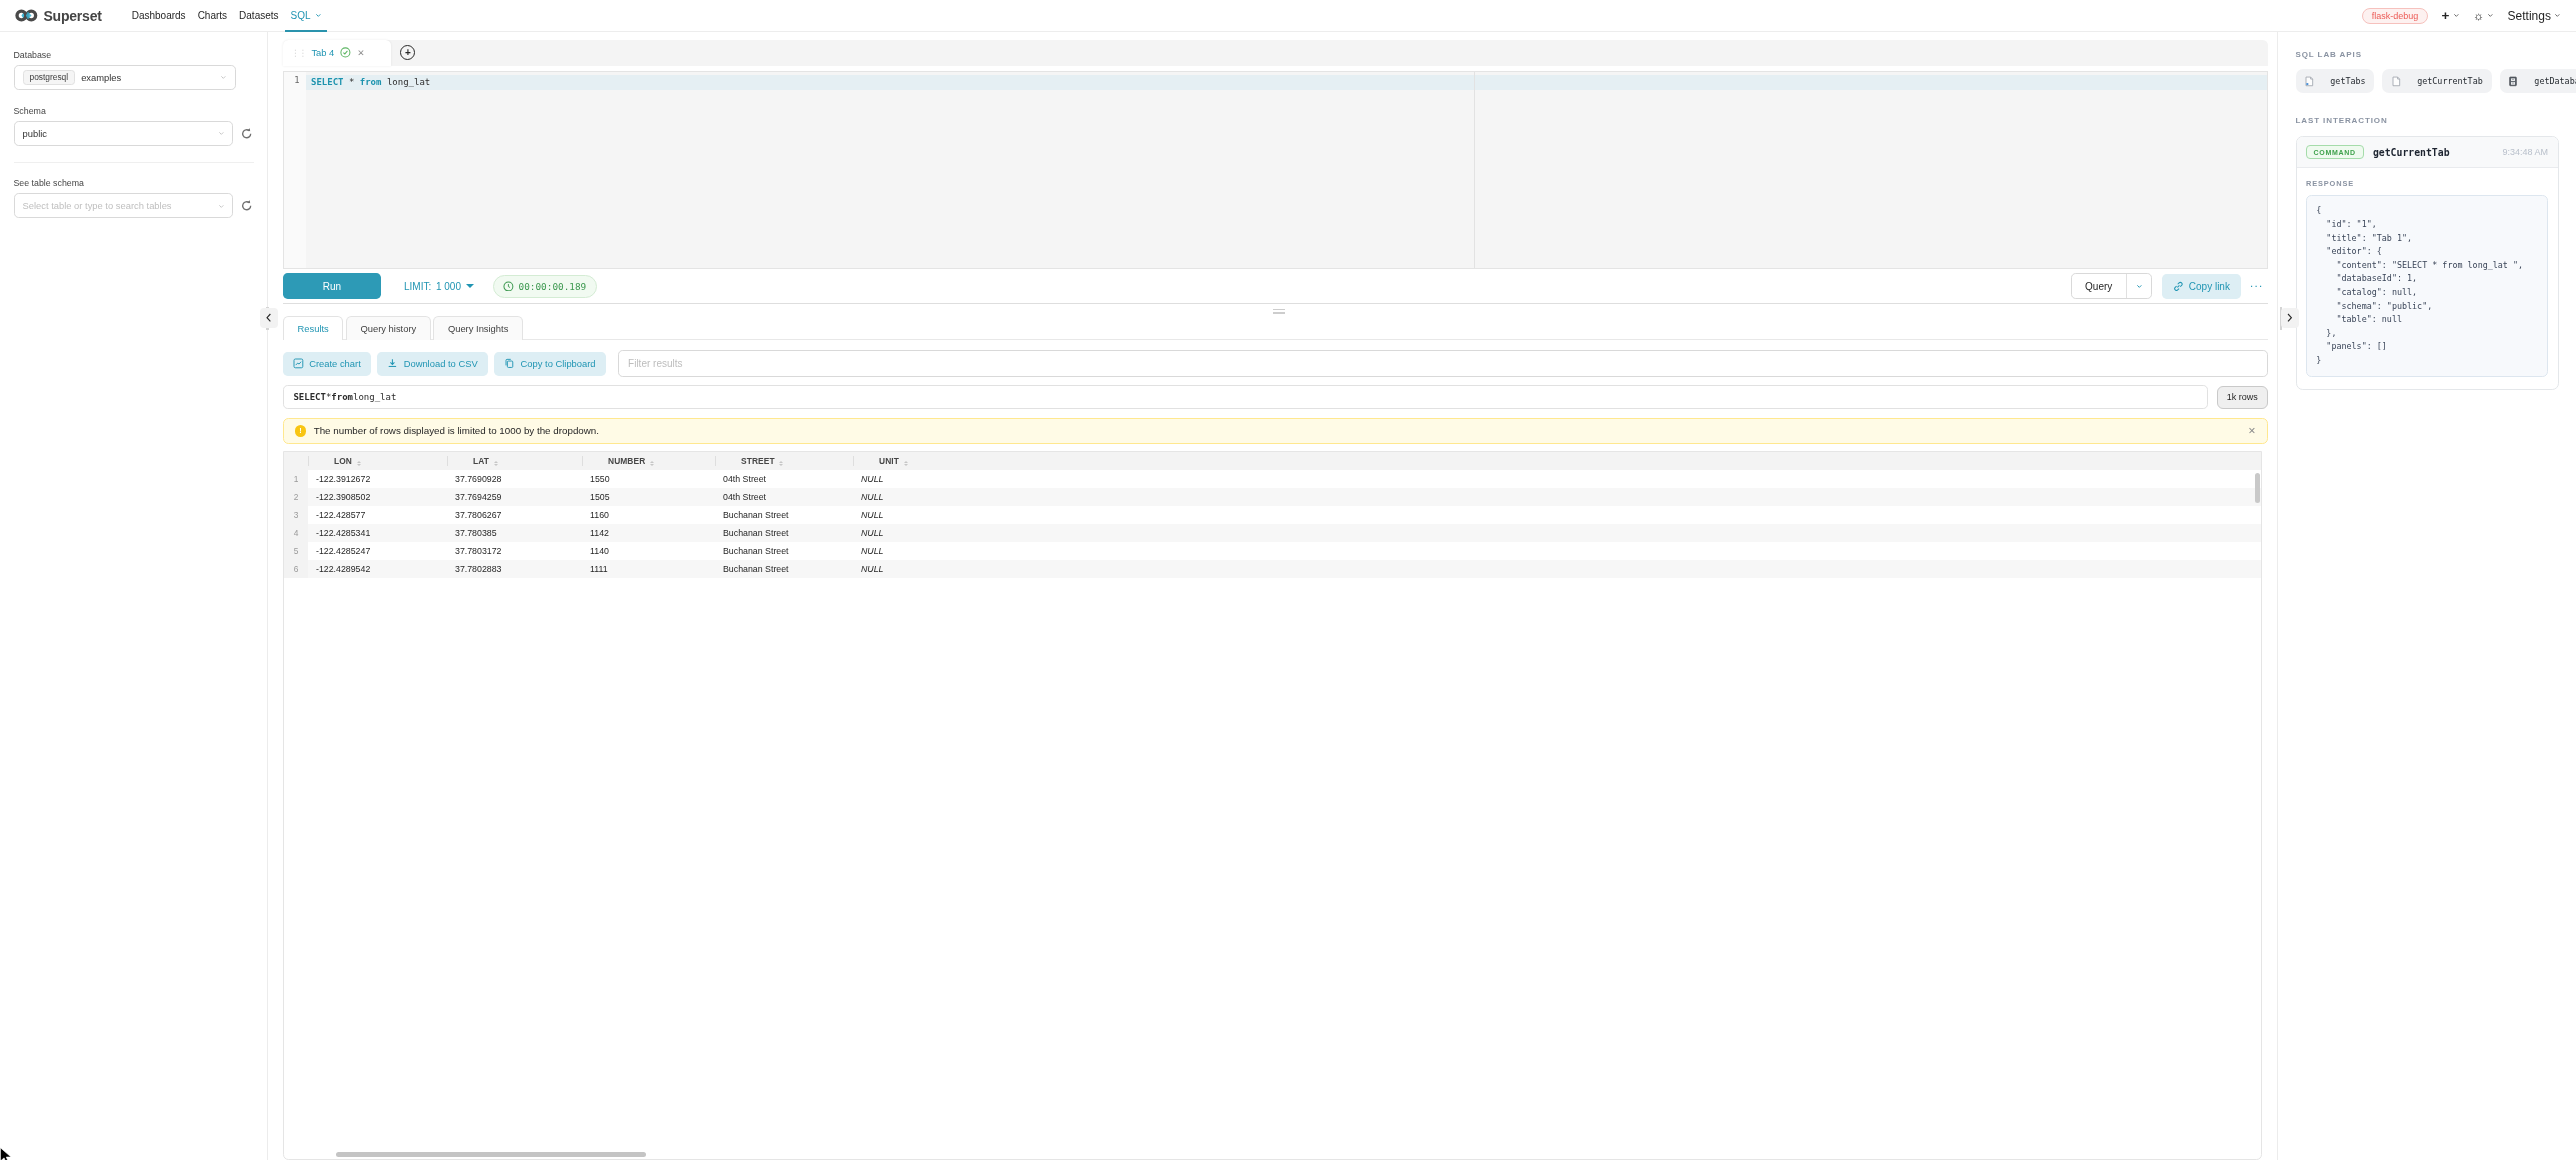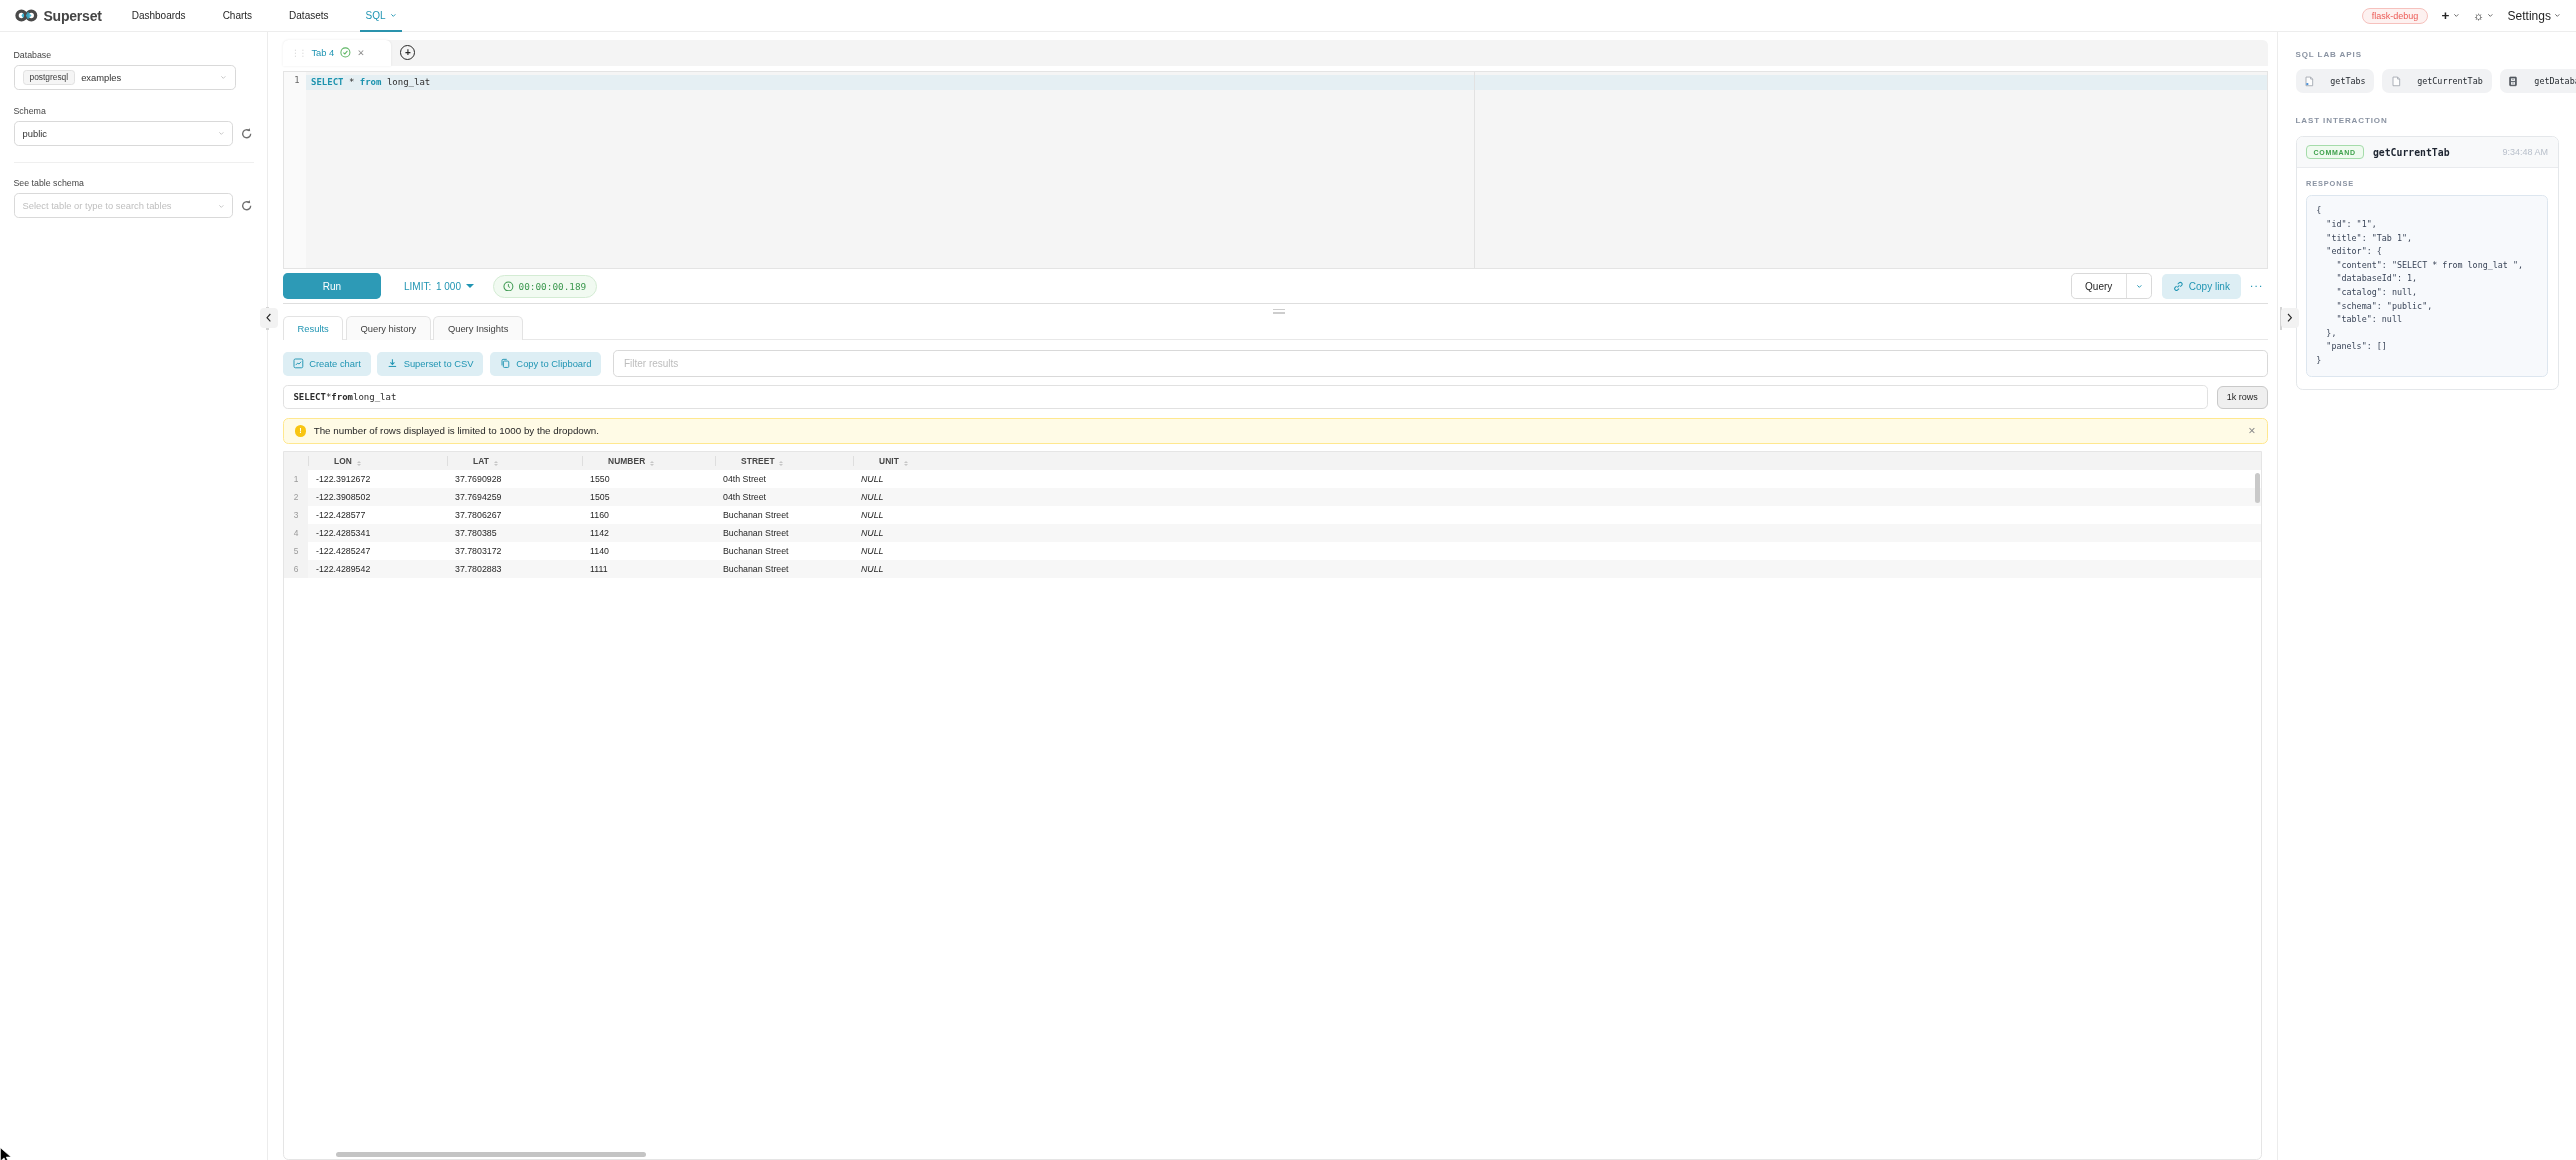--- a/index.html
+++ b/index.html
@@ -6,21 +6,21 @@
   html,body { width:1288px; height:580px; overflow:hidden; background:#fff;
     font-family:"Liberation Sans", sans-serif; color:#1f1f1f; }
   .mono { font-family:"DejaVu Sans Mono", monospace; }
   #app { position:absolute; inset:0; }
 
   
   #header { position:absolute; left:0; top:0; right:0; height:32px; background:#fff;
     border-bottom:0.7px solid #ededed; display:flex; align-items:center; padding:0 15px; }
   .brand { display:flex; align-items:center; gap:5.4px; margin-right:30px; }
   .brand-name { font-size:14px; font-weight:bold; color:#444; letter-spacing:-0.2px; }
-  .nav { display:flex; align-items:center; height:32px; gap:37px; }
+  .nav { display:flex; align-items:center; height:32px; gap:12px; }
   .nav-item { position:relative; height:32px; display:flex; align-items:center; gap:4px;
     font-size:10px; color:#1f1f1f; cursor:pointer; }
   .nav-item.active { color:#2095b3; }
   .nav-item.active::after { content:""; position:absolute; left:-5.4px; right:-5.4px; bottom:0;
     height:2px; background:#2a93ad; }
   .hdr-right { margin-left:auto; display:flex; align-items:center; gap:13.5px; }
   .env-badge { font-size:9px; color:#ec5b56; background:#fdf1f0; border:0.7px solid #f6c1bd;
     border-radius:8.8px; padding:2px 8.8px; }
   .hdr-group { display:flex; align-items:center; gap:3.4px; cursor:pointer; }
   .plus-glyph { font-size:13.5px; font-weight:bold; color:#262626; line-height:1; }
@@ -374,21 +374,21 @@
           <polyline points="4,10.5 7,7.5 9,9 12,5.5" fill="none" stroke="#2095b3" stroke-width="1.4"></polyline>
         </svg>
         <span>Create chart</span>
       </button>
       <button class="teal-btn">
         <svg width="10.8" height="10.8" viewBox="0 0 16 16">
           <path d="M8 2 L8 9" stroke="#2095b3" stroke-width="1.5" fill="none"></path>
           <polyline points="5,6.5 8,9.5 11,6.5" fill="none" stroke="#2095b3" stroke-width="1.5"></polyline>
           <path d="M2.5 12.5 L13.5 12.5" stroke="#2095b3" stroke-width="1.5" fill="none"></path>
         </svg>
-        <span>Superset to CSV</span>
+        <span>Download to CSV</span>
       </button>
       <button class="teal-btn">
         <svg width="10.8" height="10.8" viewBox="0 0 16 16">
           <rect x="5" y="4.5" width="8" height="9.5" rx="1.5" fill="none" stroke="#2095b3" stroke-width="1.4"></rect>
           <path d="M3 11 L3 3.5 a1.5 1.5 0 0 1 1.5 -1.5 L10 2" fill="none" stroke="#2095b3" stroke-width="1.4"></path>
         </svg>
         <span>Copy to Clipboard</span>
       </button>
       <input class="filter-input" placeholder="Filter results" style="">
     </div>

